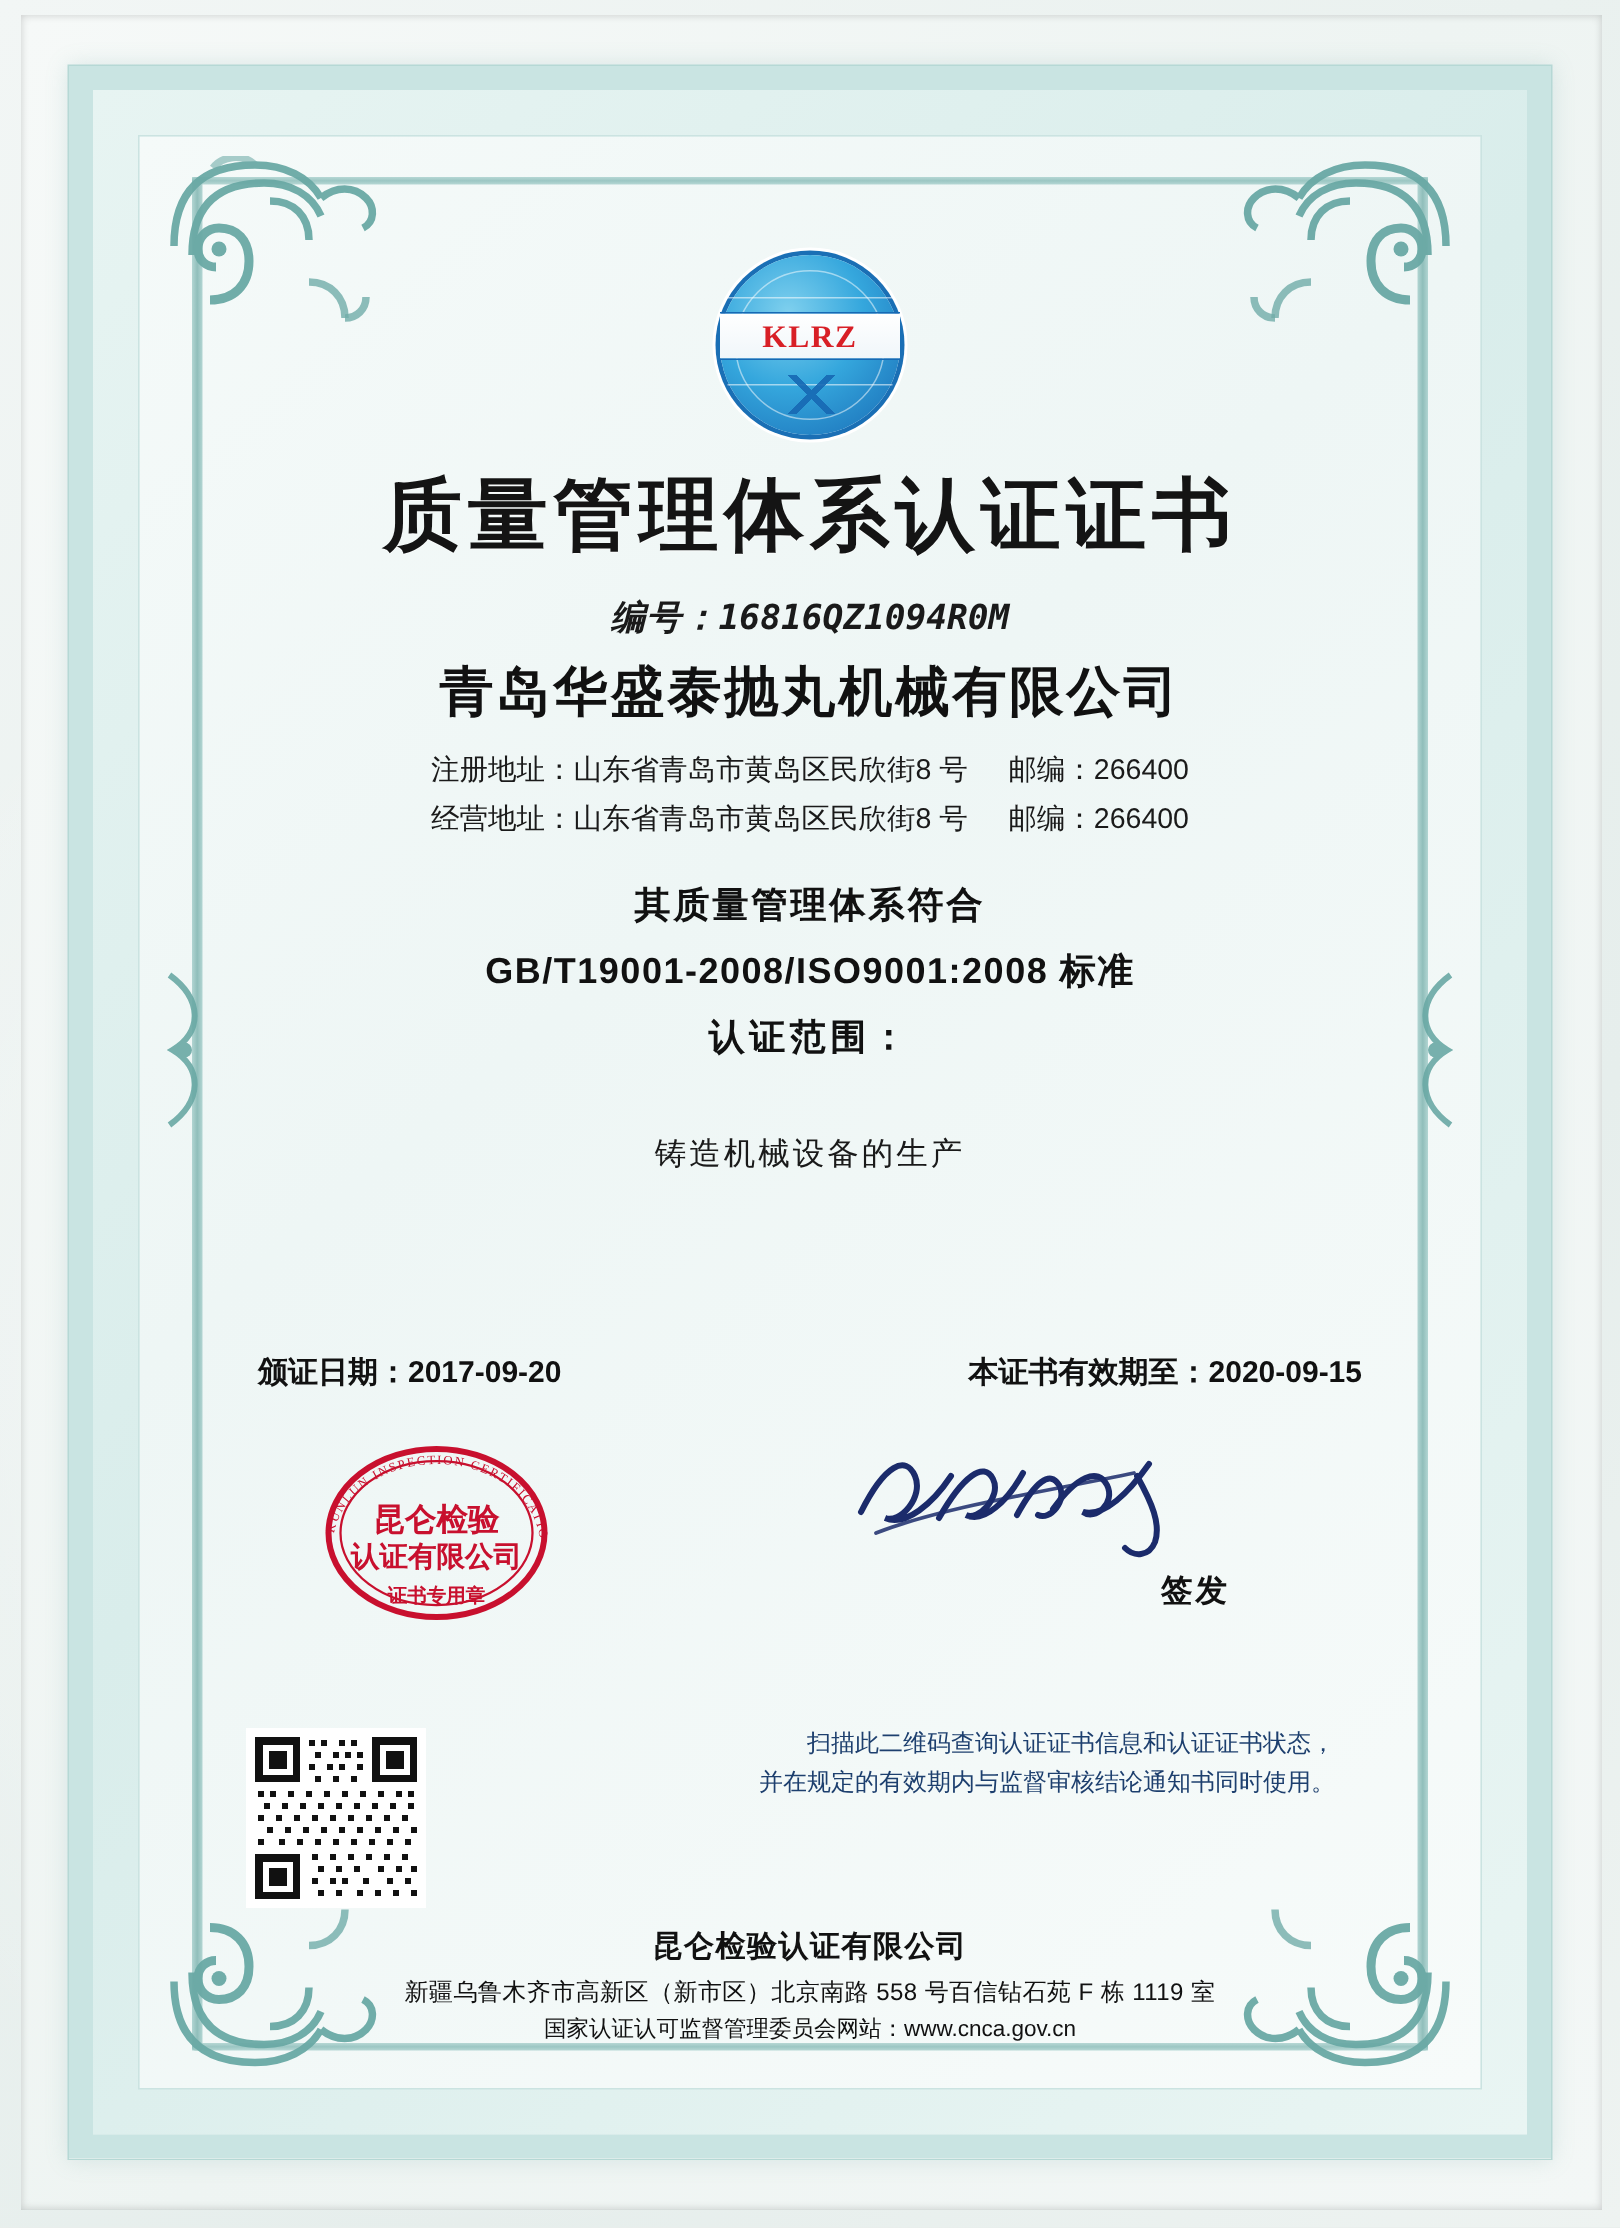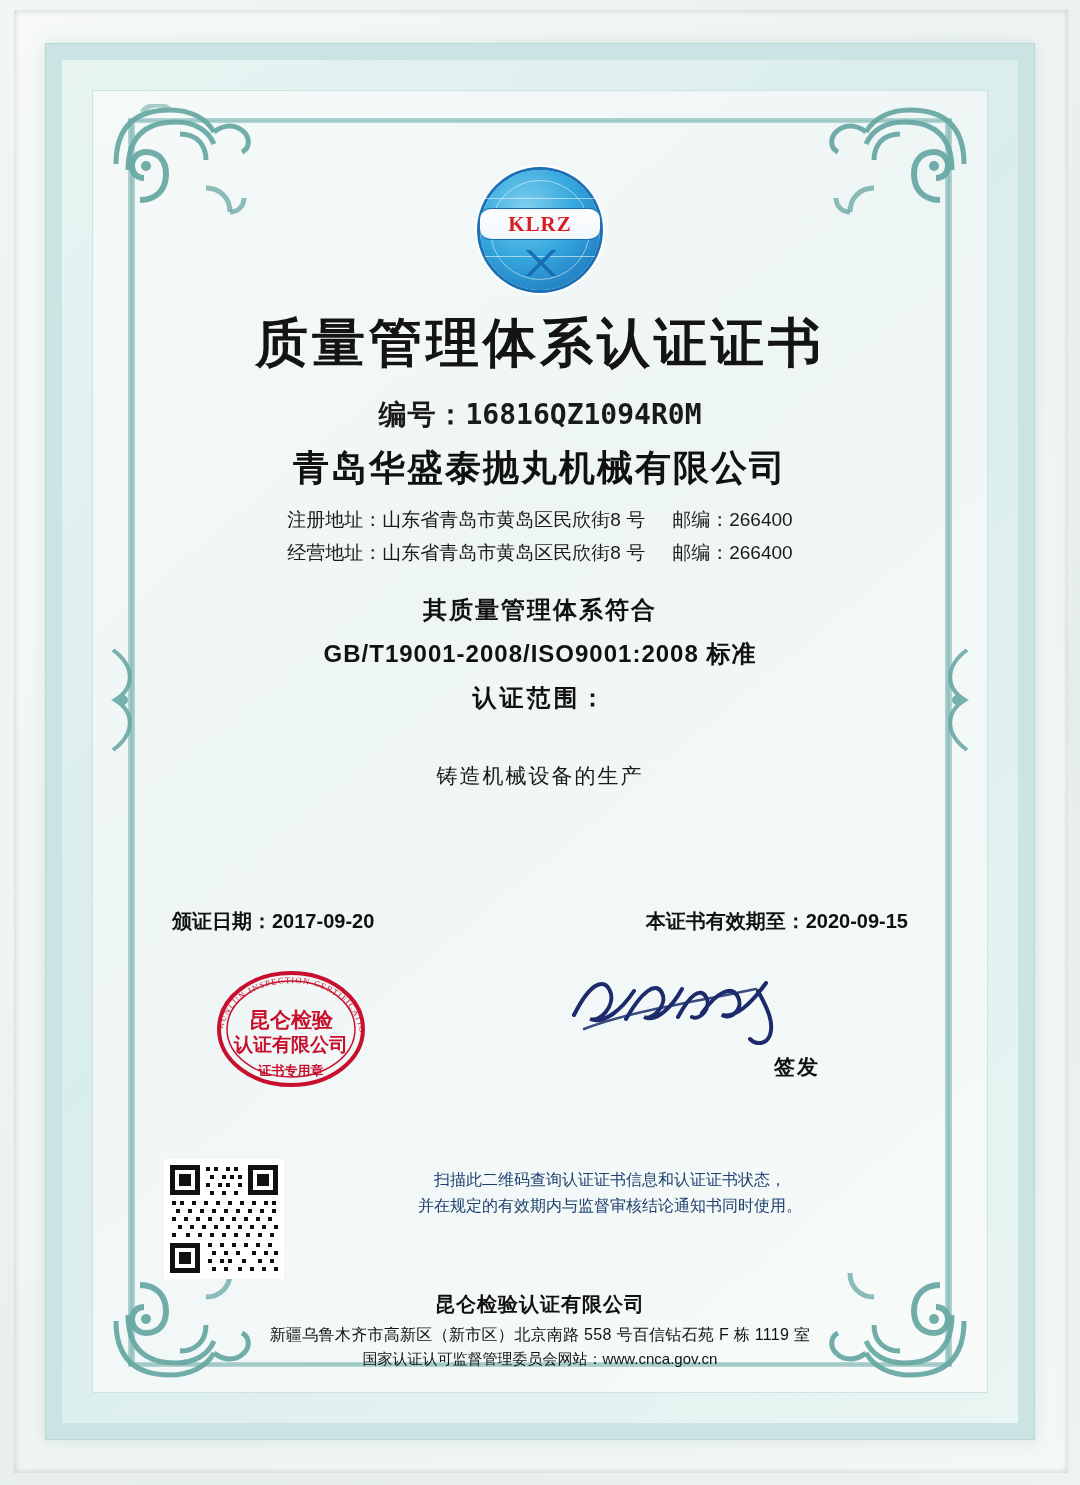--- a/index.html
+++ b/index.html
@@ -85,41 +85,41 @@
     position:absolute;left:4%;right:4%;height:1px;background:rgba(255,255,255,.55);
   }
   .logo .ring{
     position:absolute;inset:10px;border-radius:50%;
     border:1px solid rgba(255,255,255,.5);
   }
   .logo .band{
     position:absolute;left:0;right:0;top:38px;height:30px;
     background:linear-gradient(180deg,#ffffff,#f0f6fa);
     border-top:1px solid #1769b4;border-bottom:1px solid #1769b4;
-    display:flex;align-items:center;justify-content:center;border-radius:11px;
+    display:flex;align-items:center;justify-content:center;
   }
   .logo .band span{
     font-family:"Liberation Serif","DejaVu Serif",serif;
     font-weight:bold;font-size:21px;letter-spacing:1px;color:#d81f26;
   }
   .logo .mountain{
     position:absolute;left:26px;bottom:14px;width:68px;height:26px;
     background:
       linear-gradient(135deg,transparent 48%, #1769b4 48%, #1769b4 54%, transparent 54%),
       linear-gradient(45deg,transparent 48%, #1769b4 48%, #1769b4 54%, transparent 54%);
     opacity:.9;
   }
 
   h1.title{
     margin:18px 0 16px;
     font-family:"DejaVu Sans","Liberation Sans",sans-serif;
     font-weight:bold;font-size:53px;letter-spacing:4px;color:#141414;
     text-shadow:0 1px 0 rgba(255,255,255,.6);
   }
-  .cert-no{font-size:28px;font-weight:bold;color:#1a1a1a;letter-spacing:1px;margin-bottom:10px;}
+  .cert-no{font-size:23px;font-weight:bold;color:#1a1a1a;letter-spacing:1px;margin-bottom:10px;font-style:italic;}
   .cert-no .num{font-family:"DejaVu Sans Mono","Liberation Mono",monospace;letter-spacing:0px;}
   .hereby{font-size:21px;font-weight:bold;color:#1a1a1a;margin-bottom:14px;letter-spacing:2px;}
   .company{
     font-size:36px;font-weight:bold;color:#111;letter-spacing:2px;margin-bottom:14px;
   }
   .info-line{
     font-size:19px;color:#1a1a1a;margin:7px 0;letter-spacing:.5px;
   }
   .addr-row{
     display:flex;justify-content:center;gap:27px;align-items:baseline;
@@ -147,21 +147,21 @@
     position:absolute;right:110px;top:8px;width:260px;text-align:right;color:#1b2b6b;
   }
   .signature .scribble{height:92px;}
   .signature .scribble svg{width:100%;height:100%;}
   .signature .sig-label{font-size:21px;color:#111;font-weight:bold;letter-spacing:2px;}
 
   
   .note-row{position:relative;margin-top:10px;height:120px;}
   .qr{position:absolute;left:14px;top:6px;width:120px;height:120px;}
   .note{
-    position:absolute;left:180px;right:40px;top:14px;text-align:center;
+    position:absolute;left:180px;right:40px;top:4px;text-align:right;
     font-family:"Liberation Serif","DejaVu Serif",serif;
     font-size:16px;line-height:1.62;color:#1d3f6e;
   }
 
   .footer{margin-top:18px;text-align:center;color:#111;}
   .footer .org{font-size:20px;font-weight:bold;letter-spacing:1px;}
   .footer .faddr{font-size:16px;margin-top:7px;letter-spacing:.3px;}
   .footer .ftel{font-size:15px;margin-top:4px;}
   .footer .fweb{font-size:15px;margin-top:4px;}
 </style>

